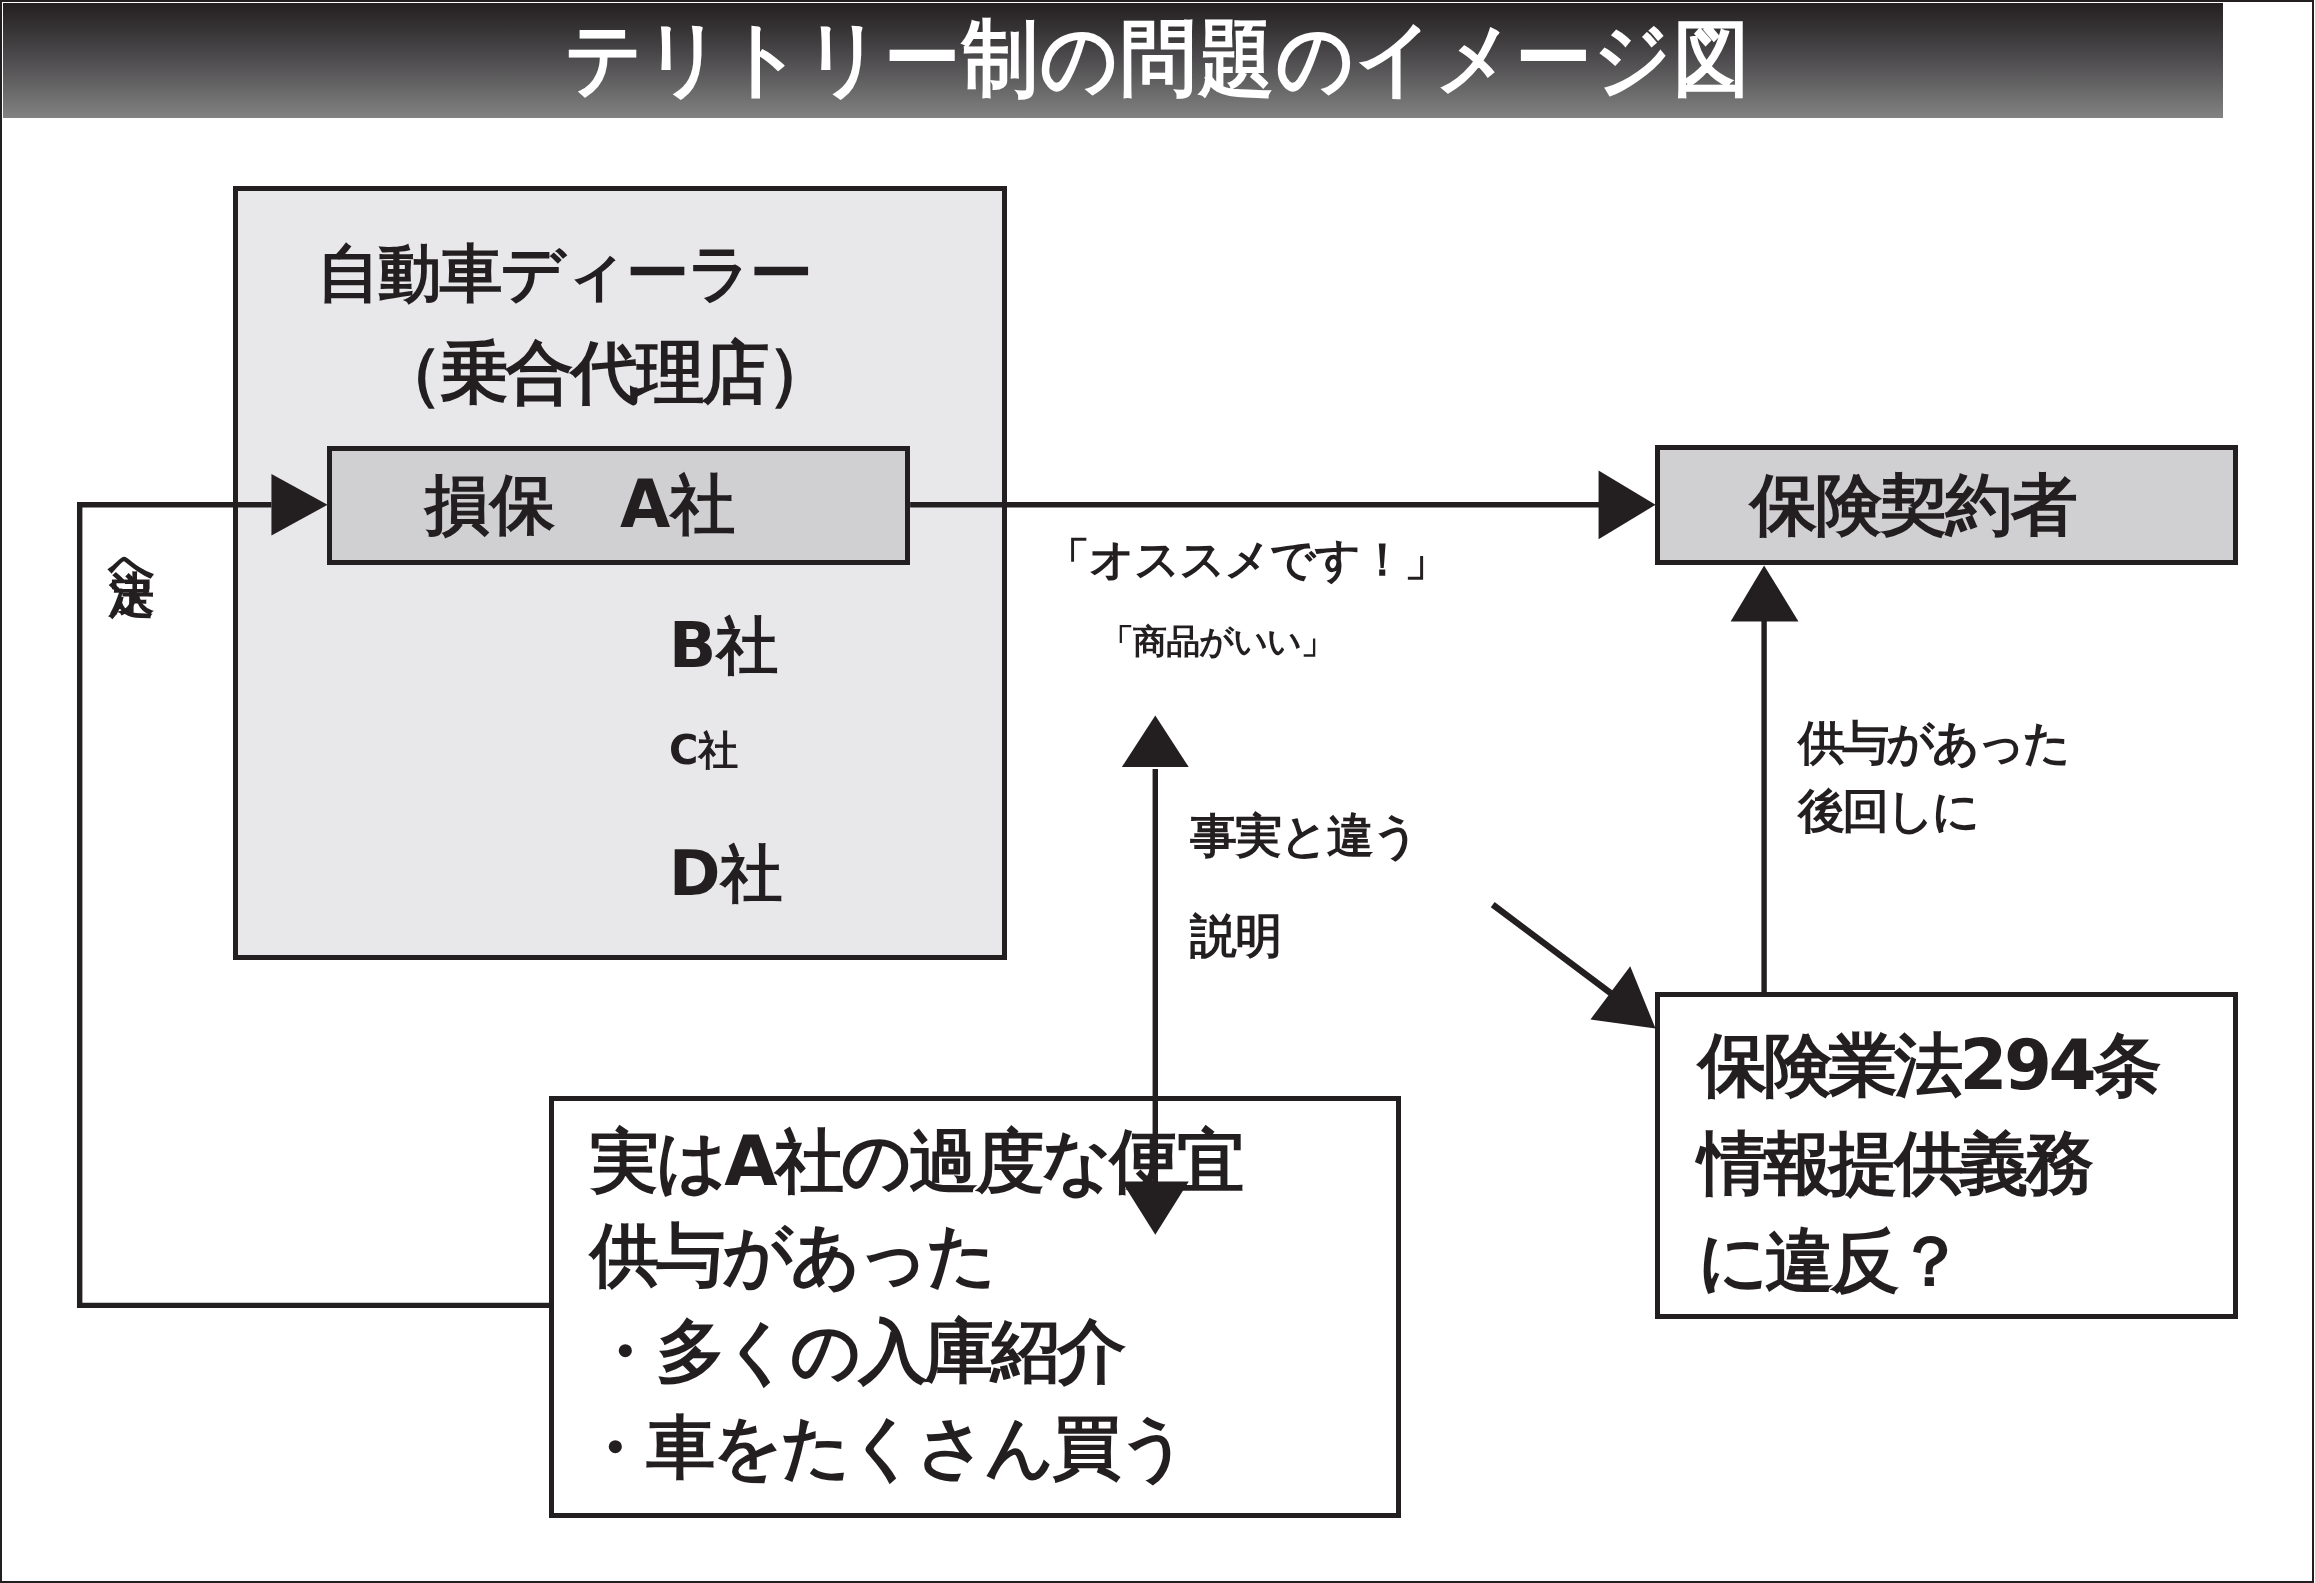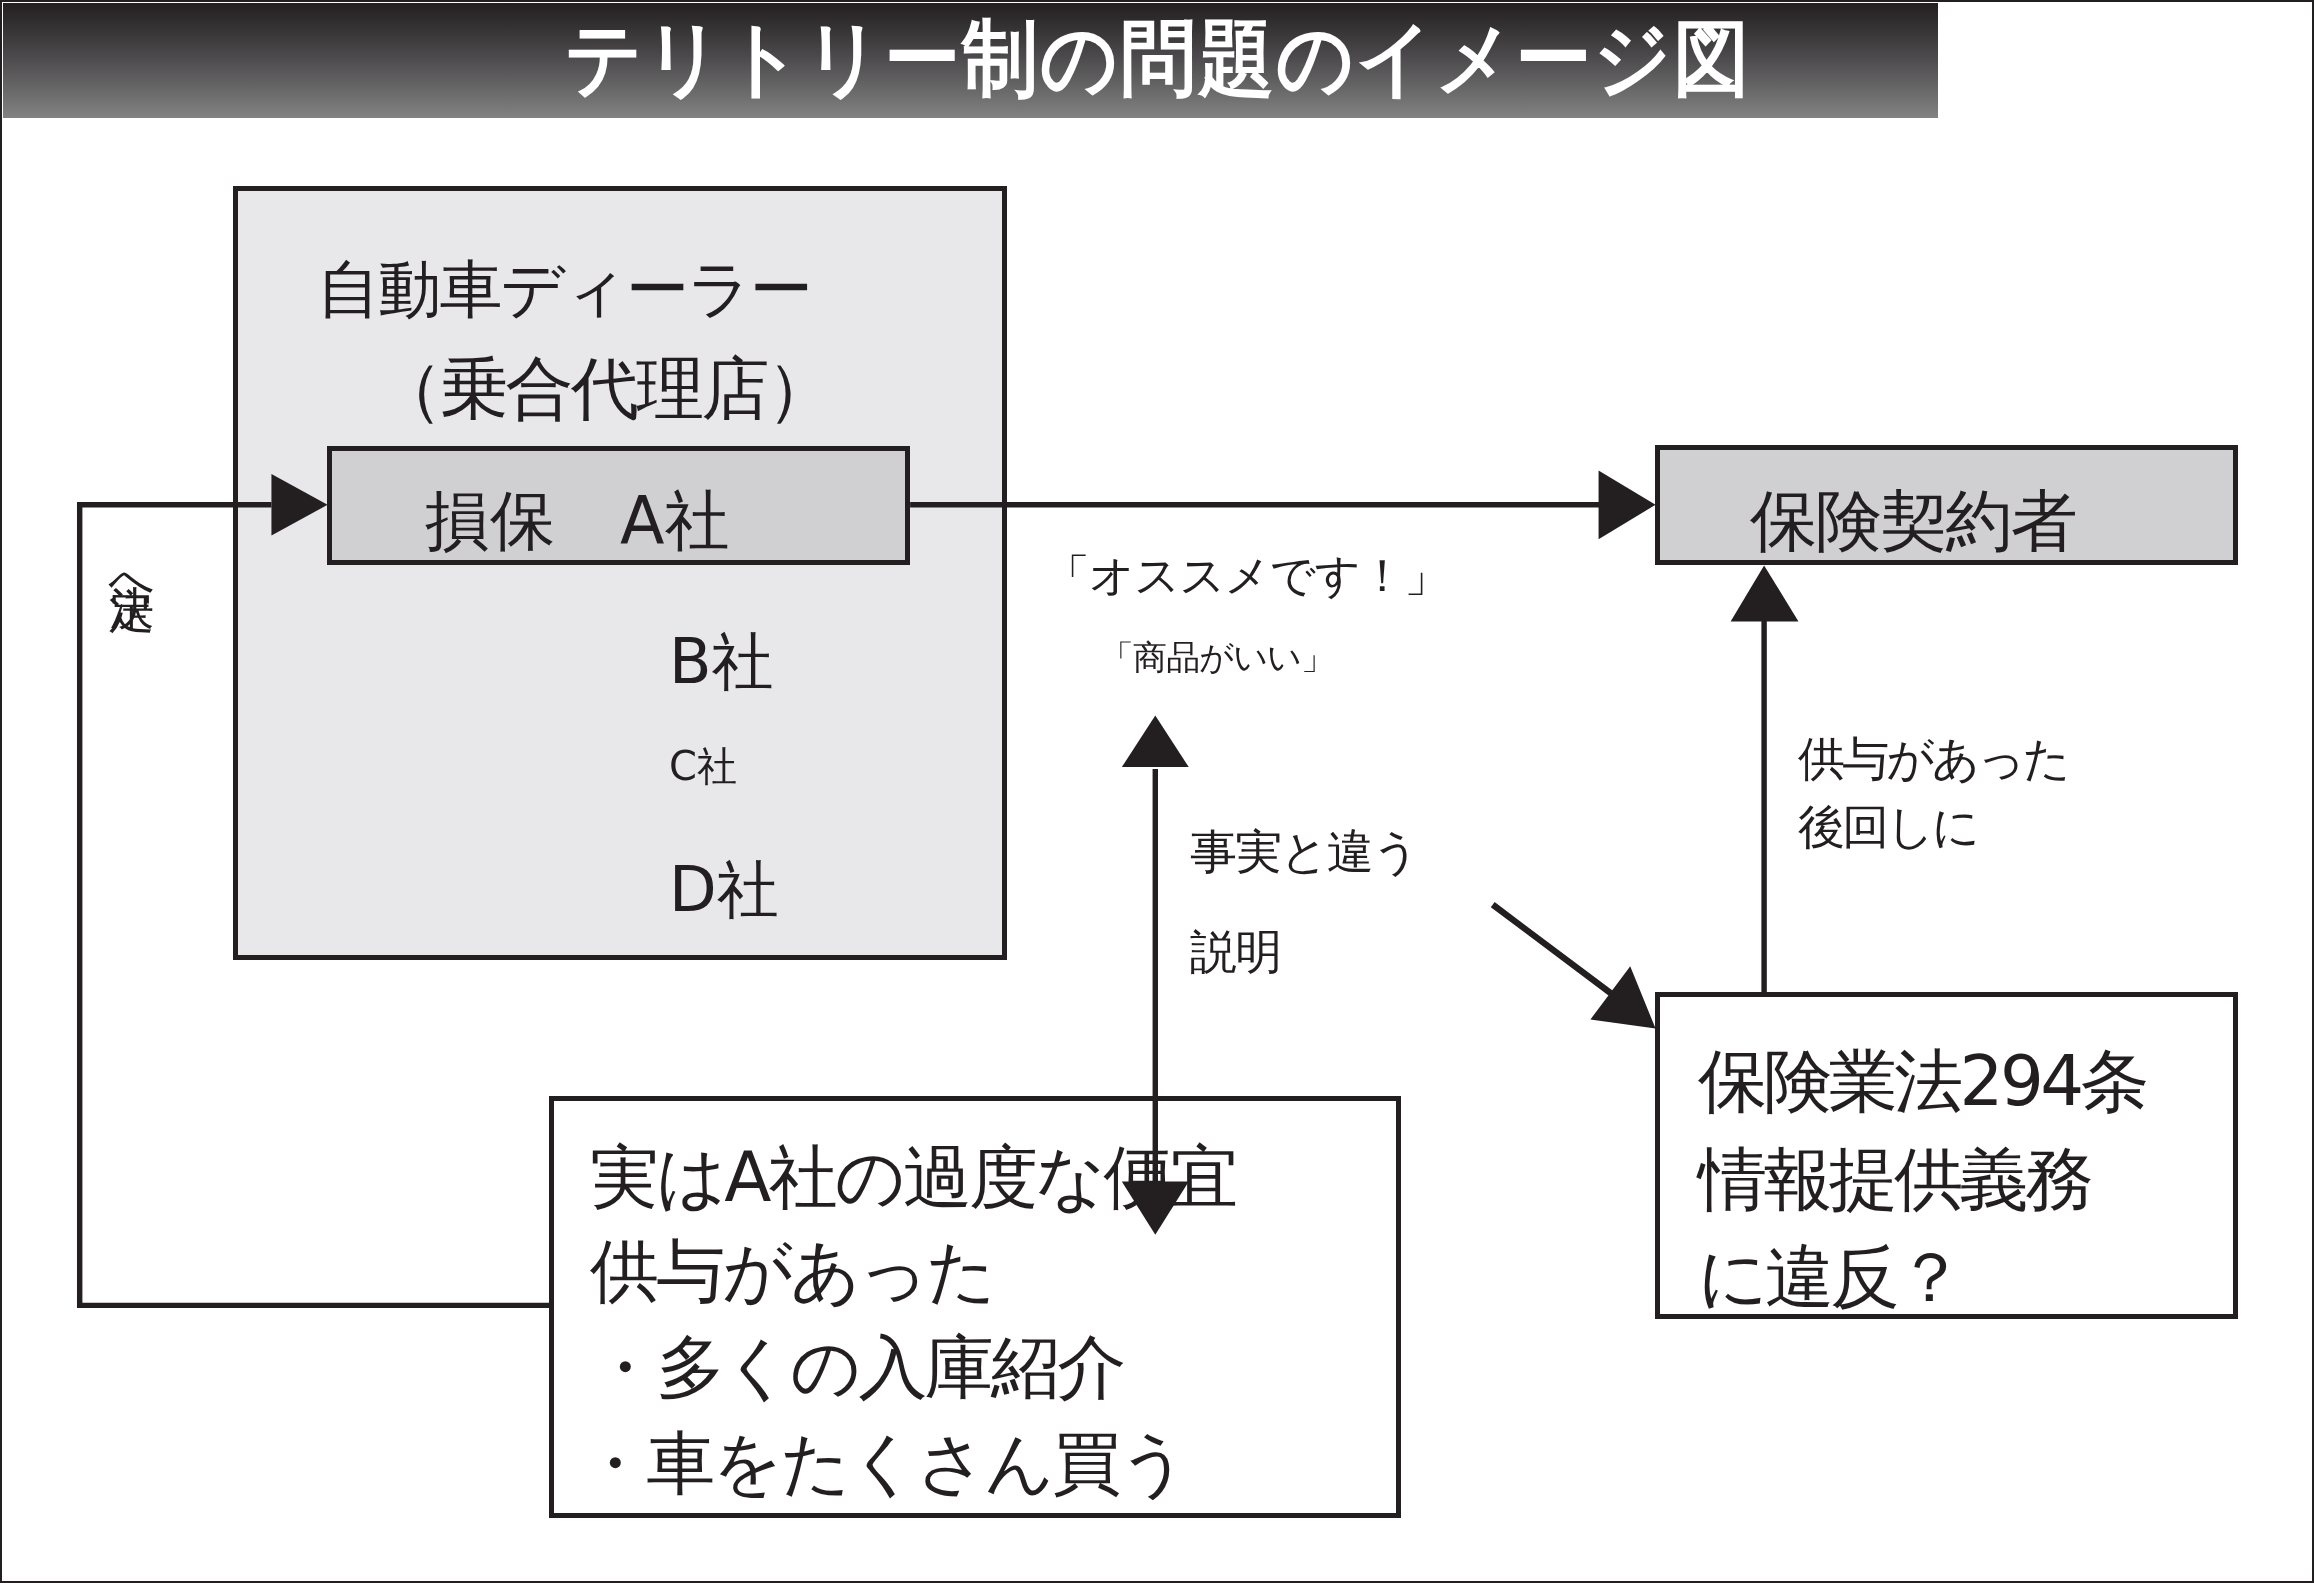--- a/index.html
+++ b/index.html
@@ -1,27 +1,27 @@
 <!DOCTYPE html>
 <html style="font-size:14.5px"><head>
 <meta charset="utf-8">
 <style>
   html, body { margin: 0; padding: 0; background: #ffffff; }
   body { width: 2316px; height: 1584px; position: relative; overflow: hidden;
          font-family: "DejaVu Sans", "Liberation Sans", sans-serif; color: #231f20; }
   #frame { position: absolute; left: 0; top: 0; width: 2310px; height: 1579px;
            border: 2.7px solid #231f20; background: #ffffff; }
-  #title-band { position: absolute; left: 2.7px; top: 2.7px; width: 1935px; height: 115px;
+  #title-band { position: absolute; left: 2.7px; top: 2.7px; width: 2220px; height: 115px;
                 background: linear-gradient(to bottom, #231f20 0%, #4a484a 45%, #828282 100%); }
   #title-text { position: absolute; left: 0; top: 0; width: 2310px; height: 115px;
                 display: flex; align-items: center; justify-content: center;
                 color: #ffffff; font-weight: bold; font-size: 83px; letter-spacing: 1.8px;
                 transform: scaleX(0.92); white-space: nowrap; }
   svg#diagram { position: absolute; left: 0; top: 0; }
-  .txt { position: absolute; font-weight: normal; white-space: nowrap; line-height: 1; color: #231f20; margin-top: 16px; }
+  .txt { position: absolute; font-weight: bold; white-space: nowrap; line-height: 1; color: #231f20; }
   .box { position: absolute; box-sizing: border-box; border: 5.4px solid #231f20; }
 </style>
 </head>
 <body>
 
 <div id="frame"></div>
 
 <div id="title-band">
   <div id="title-text">テリトリー制の問題のイメージ図</div>
 </div>

